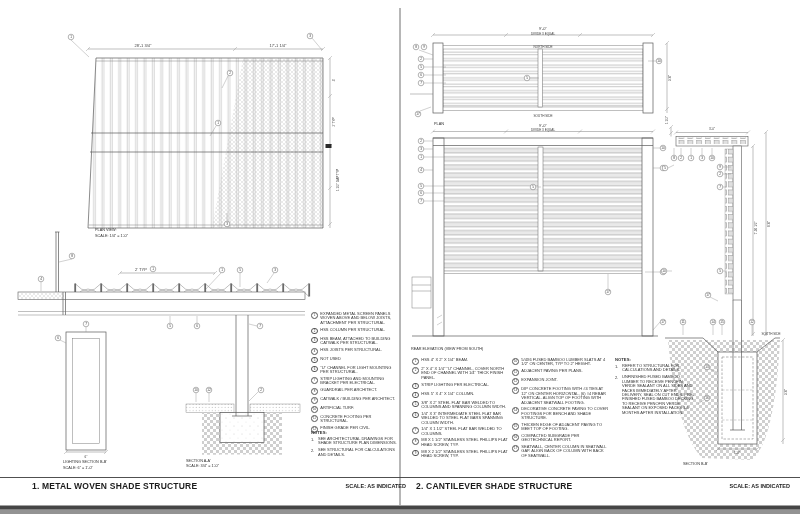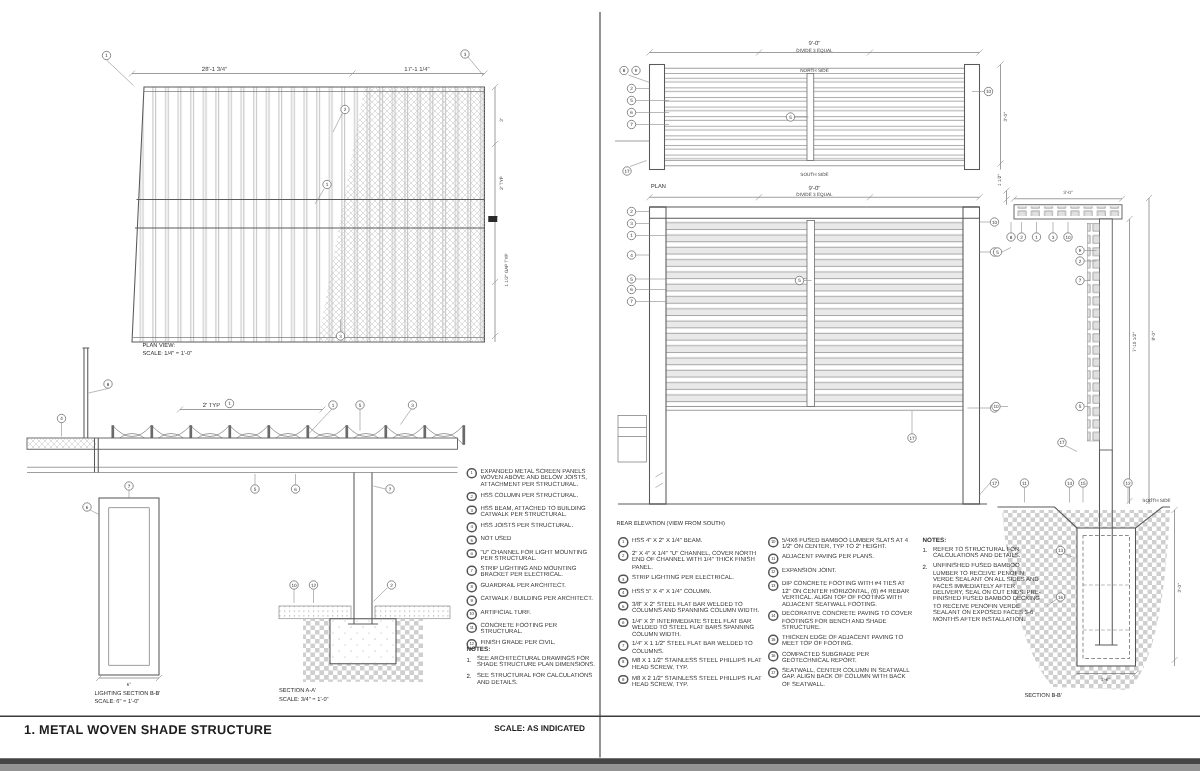--- a/index.html
+++ b/index.html
@@ -619,18 +619,22 @@
           <span class="kt">REFER TO STRUCTURAL FOR CALCULATIONS AND DETAILS.</span>
         </div>
 
         <div class="nn">
           <span class="num">2.</span>
           <span class="kt">UNFINISHED FUSED BAMBOO LUMBER TO RECEIVE PENOFIN VERDE SEALANT ON ALL SIDES AND FACES IMMEDIATELY AFTER DELIVERY, SEAL ON CUT ENDS. PRE-FINISHED FUSED BAMBOO DECKING TO RECEIVE PENOFIN VERDE SEALANT ON EXPOSED FACES 3-6 MONTHS AFTER INSTALLATION.</span>
         </div>
       </div>
   </div>
 
-  <div class="titlebar" style="left:0;width:400px">
+  <div class="titlebar" style="left:16px;width:400px">
     <span class="t">1. METAL WOVEN SHADE STRUCTURE</span>
     <span class="s">SCALE: AS INDICATED</span>
   </div>
+  <div class="titlebar" style="left:400px;width:400px">
+    <span class="t">2. CANTILEVER SHADE STRUCTURE</span>
+    <span class="s">SCALE: AS INDICATED</span>
+  </div>
 
 </div>
 
 </body></html>

